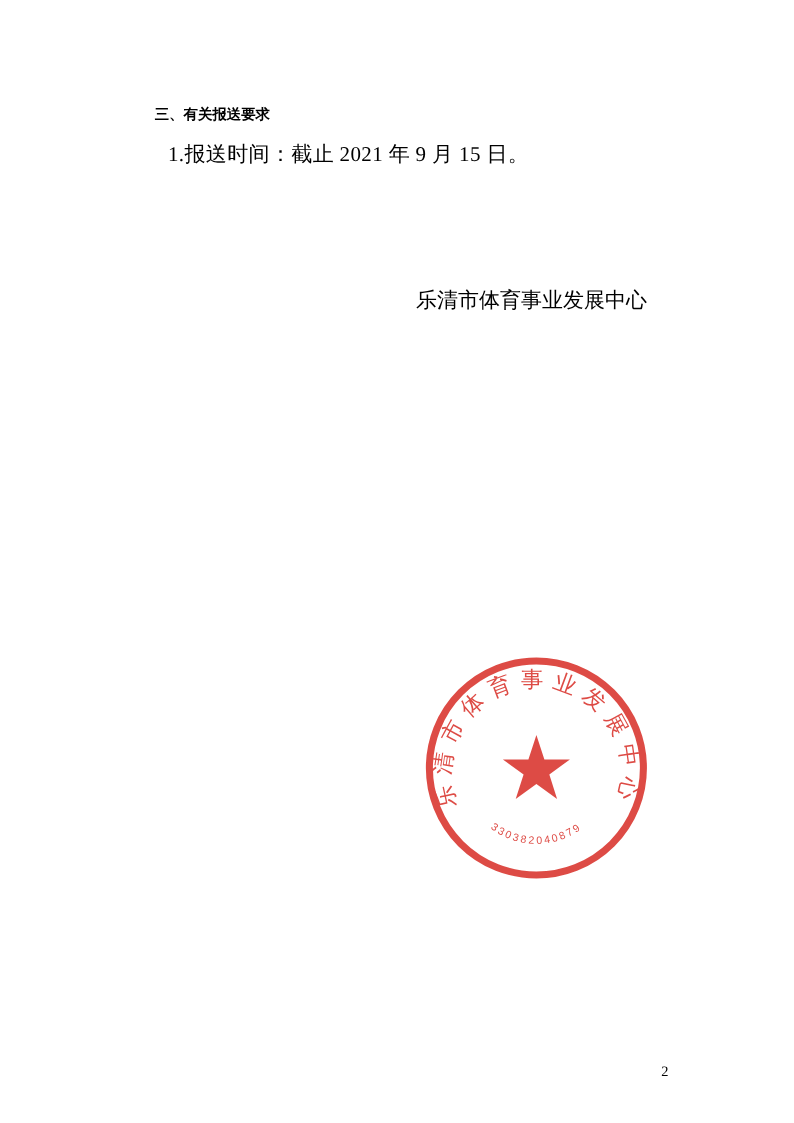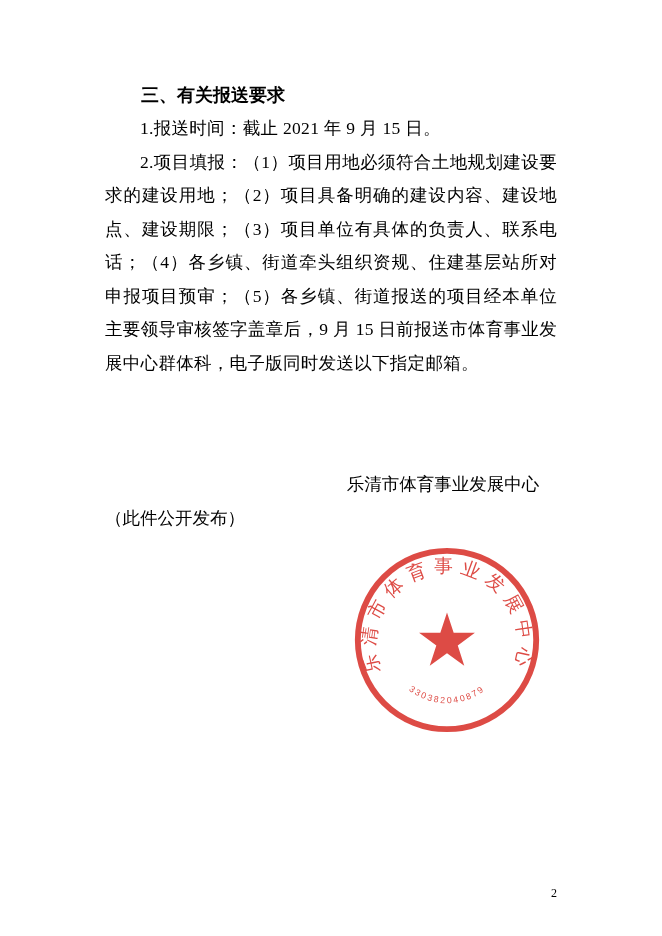--- a/index.html
+++ b/index.html
@@ -18,21 +18,21 @@
   }
   .content {
     position: absolute;
     left: 105px;
     top: 78px;
     width: 452px;
   }
   .heading {
     font-family: "Liberation Sans", "DejaVu Sans", sans-serif;
     font-weight: bold;
-    font-size: 18px;
+    font-size: 12px;
     line-height: 34px;
     margin: 0 0 0 2em;
   }
   p.para {
     margin: 0;
     font-size: 17.5px;
     line-height: 33.5px;
     letter-spacing: 0.3px;
   }
   .indent { text-indent: 2em; }
@@ -75,31 +75,29 @@
 <body>
 
 <div class="page">
 
   <div class="content">
 
     <h2 class="heading">三、有关报送要求</h2>
 
     <p class="para indent">1.报送时间：截止 2021 年 9 月 15 日。</p>
 
-    <p class="para indent justify">2.项目填报：（1）项目用地必须符合土地规划建设要求的建设用地；（2）项目具备明确的建设内容、建设地点、建设期限；（3）项目单位有具体的负责人、联系电话；（4）各乡镇、街道牵头组织资规、住建基层站所对申报项目预审；（5）各乡镇、街道报送的项目经本单位主要领导审核签字盖章后，9 月 15 日前报送市体育事业发展中心群体科，电子版同时发送以下指定邮箱。</p>
 
 
 
 
 
     <div class="signature">
       <p class="sig-line">乐清市体育事业发展中心</p>
     </div>
 
-    <p class="public-note">（此件公开发布）</p>
 
   </div>
 
   <div class="seal">
     <svg width="196" height="196" viewBox="0 0 200 200">
       <circle cx="100" cy="100" r="91" fill="none" stroke-width="6" stroke="#d9322b"></circle>
       <polygon points="100,72 106.8,92.7 128.5,92.7 111,105.6 117.6,126.3 100,113.5 82.4,126.3 89.1,105.6 71.5,92.7 93.2,92.7" fill="#d9322b"></polygon>
       <defs>
         <path id="sealTopArc" d="M 33,133 A 73,73 0 1 1 167,133" fill="none"></path>
         <path id="sealBottomArc" d="M 62,152 A 64,64 0 0 0 138,152" fill="none"></path>

